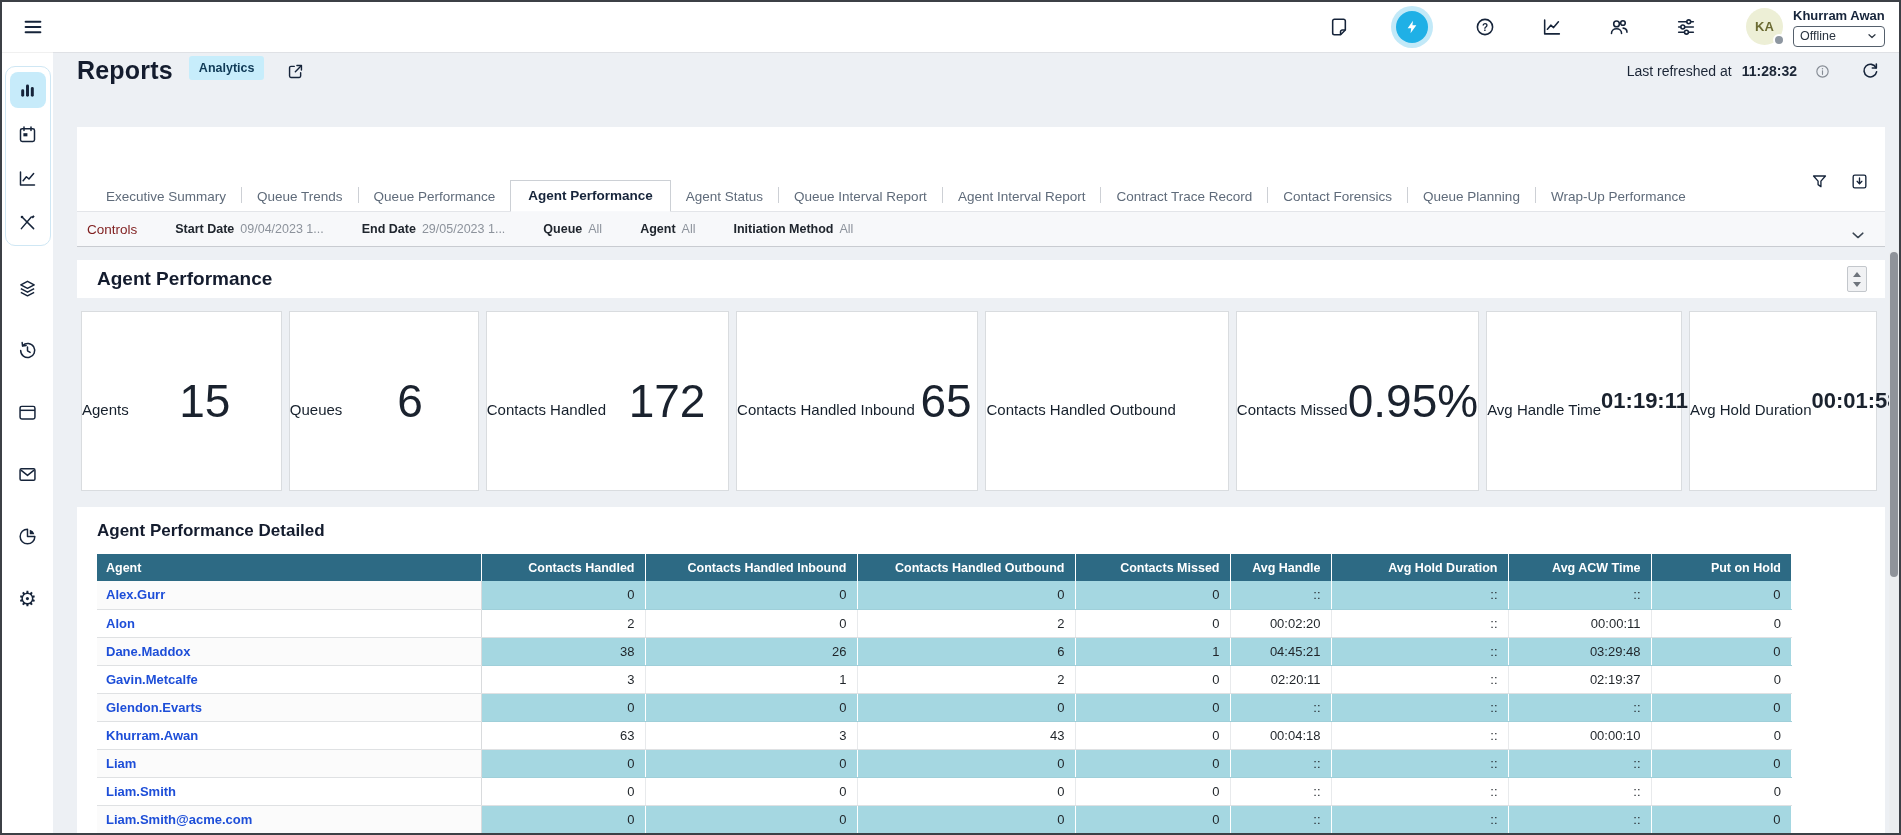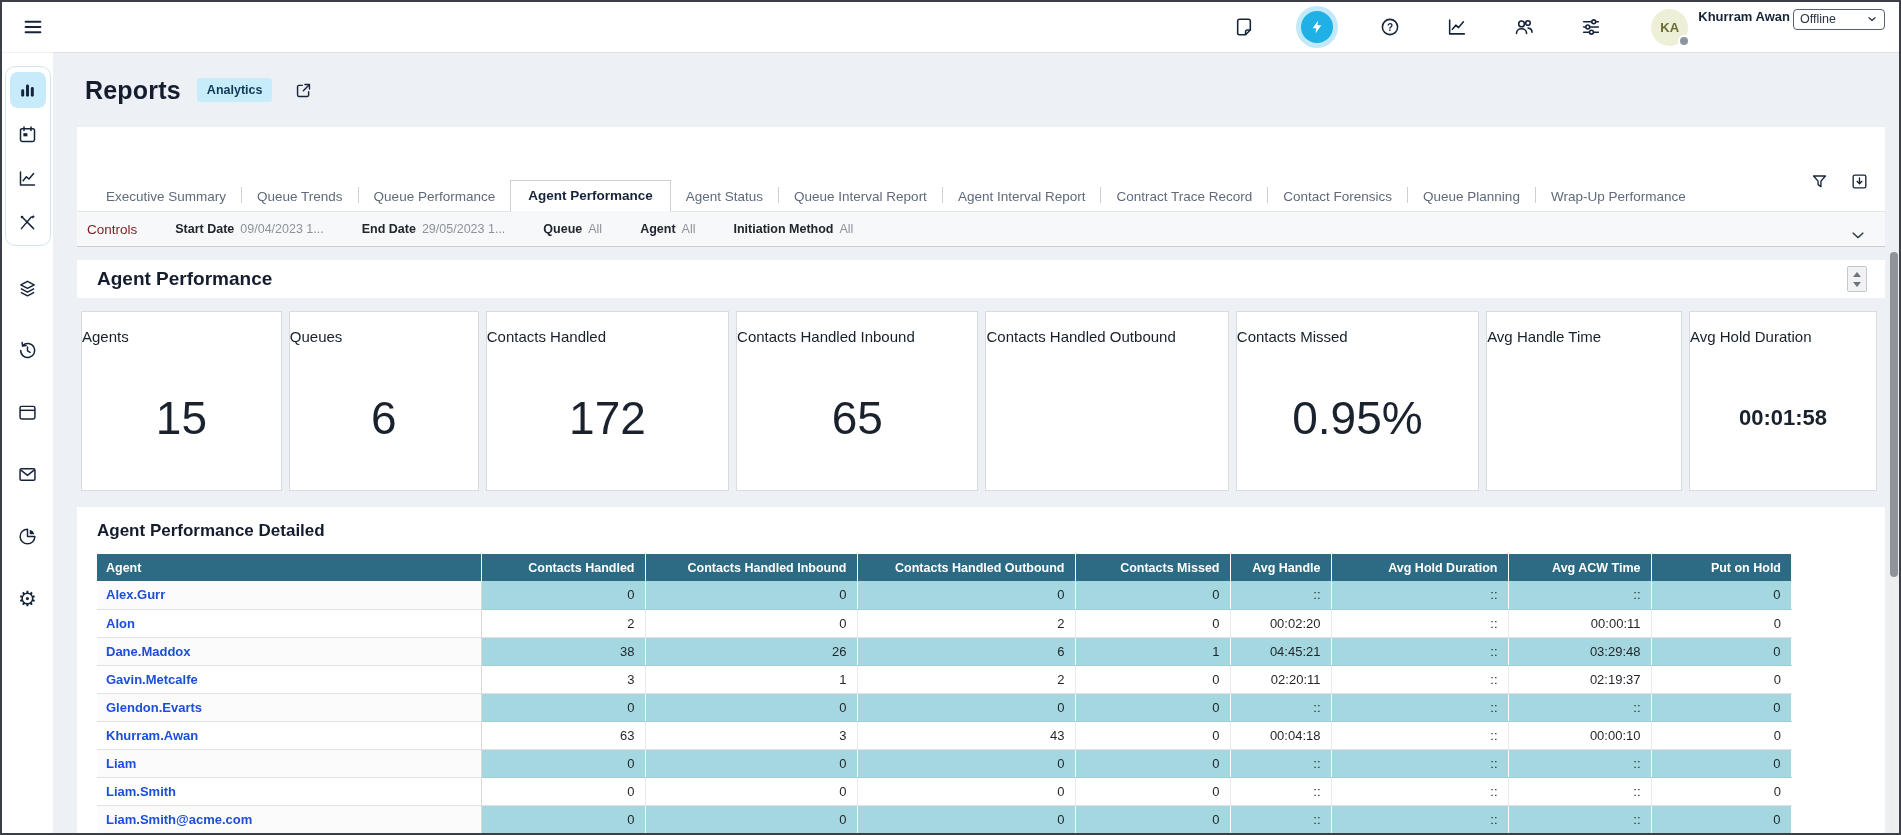--- a/index.html
+++ b/index.html
@@ -11,38 +11,38 @@
   .topbar { position:absolute; top:0; left:0; width:100%; height:50px; background:#fff; display:flex; align-items:center; padding:0 14px 0 16px; box-shadow:0 1px 0 rgba(0,0,0,0.06); z-index:5; }
   .icon-btn { display:flex; align-items:center; justify-content:center; width:30px; height:30px; color:#16243a; cursor:pointer; flex:0 0 auto; }
   .icon-btn svg { width:22px; height:22px; }
   .topbar-right { margin-left:auto; display:flex; align-items:center; gap:37px; }
   .bolt-wrap { width:42px; height:42px; border-radius:50%; background:#c2e9f8; display:flex; align-items:center; justify-content:center; }
   .bolt-inner { width:32px; height:32px; border-radius:50%; background:#1fb0e6; display:flex; align-items:center; justify-content:center; }
   .bolt-inner svg { width:16px; height:16px; }
   .user-block { display:flex; align-items:flex-start; gap:10px; margin-left:8px; }
   .avatar { position:relative; width:37px; height:37px; border-radius:50%; background:#edefd6; display:flex; align-items:center; justify-content:center; font-weight:bold; font-size:13px; color:#6b6b33; }
   .avatar .dot { position:absolute; right:-2px; bottom:-1px; width:12px; height:12px; border-radius:50%; background:#8d96a0; border:2px solid #fff; }
-  .user-meta { display:flex; flex-direction:row; gap:3px; }
+  .user-meta { display:flex; flex-direction:column; gap:3px; }
   .user-name { font-size:13px; font-weight:bold; color:#16243a; }
   .status-select { display:flex; align-items:center; justify-content:space-between; width:92px; height:21px; border:1px solid #55606c; border-radius:4px; padding:0 6px; font-size:12.5px; color:#2a3440; background:#fff; cursor:pointer; }
   .status-select svg { width:12px; height:12px; color:#2a3440; }
 
   
   .sidebar { position:absolute; top:50px; left:0; width:51px; height:783px; background:#fff; display:flex; flex-direction:column; align-items:center; padding-top:14px; z-index:4; }
   .nav-group { border:1px solid #cfe7f4; border-radius:10px; background:#fff; padding:5px 4px; display:flex; flex-direction:column; gap:8px; margin-bottom:24px; }
   .nav-item { width:36px; height:36px; border-radius:8px; display:flex; align-items:center; justify-content:center; color:#16243a; cursor:pointer; }
   .nav-item.active { background:#c7ebfa; }
   .nav-item svg { width:21px; height:21px; }
   .nav-plain { display:flex; flex-direction:column; gap:26px; align-items:center; }
   .gear-glyph { font-size:21px; line-height:1; color:#16243a; }
 
   
   .main { position:absolute; top:50px; left:51px; width:1848px; height:783px; background:#edf0f4; }
 
-  .page-head { position:absolute; top:0; left:0; right:0; height:72px; display:flex; align-items:center; padding:4px 16px 0 24px;margin-left:8px; }
+  .page-head { position:absolute; top:0; left:0; right:0; height:72px; display:flex; align-items:flex-start; padding:4px 16px 0 24px; }
   .page-title { font-size:25px; font-weight:bold; color:#141c2e; letter-spacing:0.2px; }
   .badge { margin-left:16px; background:#c7edfb; color:#0f3a56; font-size:12.5px; font-weight:bold; padding:5px 10px; border-radius:3px; }
   .ext-link { margin-left:16px; }
   .head-right { margin-left:auto; display:flex; align-items:center; gap:10px; font-size:14px; color:#1c2636; }
   .head-right b { font-weight:bold; }
   .info-i { color:#858b94; }
   .refresh-btn { color:#16243a; margin-left:8px; }
 
   
   .panel1 { position:absolute; top:75px; left:24px; right:16px; height:120px; background:#fff; border-bottom:1px solid #c9ccd1; }
@@ -61,21 +61,21 @@
 
   
   .section-bar { position:absolute; top:208px; left:24px; right:16px; height:38px; background:#fff; display:flex; align-items:center; padding:0 18px 0 20px; }
   .section-title { font-size:19px; font-weight:bold; color:#141c2e; }
   .spinner { margin-left:auto; width:20px; height:26px; border:1px solid #c3c7cc; background:#f1f2f4; border-radius:2px; display:flex; flex-direction:column; align-items:center; justify-content:center; gap:5px; cursor:pointer; }
   .spinner .up { width:0; height:0; border-left:4px solid transparent; border-right:4px solid transparent; border-bottom:5px solid #6e747c; }
   .spinner .dn { width:0; height:0; border-left:4px solid transparent; border-right:4px solid transparent; border-top:5px solid #6e747c; }
 
   
   .cards { position:absolute; top:259px; left:28px; right:24px; height:180px; display:flex; gap:7px; }
-  .card { background:#fff; border:1px solid #d9dcdf; display:flex; flex-direction:column; min-width:0; }
+  .card { background:#fff; border:1px solid #d9dcdf; display:flex; flex-direction:row; align-items:center; min-width:0; }
   .card .c-label { margin-top:16px; font-size:15px; color:#16202c; white-space:nowrap; }
   .card .c-valwrap { flex:1; display:flex; align-items:center; justify-content:center; width:100%; }
   .card .c-val.number { font-size:46px; color:#1a222e; font-weight:normal; }
   .card .c-val.time { font-size:22px; color:#1a222e; font-weight:bold; }
 
   
   .detail { position:absolute; top:455px; left:24px; right:16px; height:380px; background:#fff; padding:14px 20px 0 20px; }
   .detail-title { font-size:17px; font-weight:bold; color:#141c2e; margin-bottom:13px; }
   table.perf { border-collapse:collapse; table-layout:fixed; width:1694px; }
   table.perf th { background:#2d6a84; color:#fff; font-size:12.5px; font-weight:bold; height:27px; padding:0 10px; border-right:1px solid rgba(255,255,255,0.30); white-space:nowrap; overflow:hidden; }
@@ -243,20 +243,37 @@
     <div class="page-head">
       <span class="page-title">Reports</span>
       <span class="badge">Analytics</span>
       <span class="icon-btn ext-link">
         <svg viewBox="0 0 24 24" fill="none" stroke="currentColor" stroke-width="1.8" stroke-linecap="round" stroke-linejoin="round" style="width:19px;height:19px;">
             <path d="M10.5 5.5H6.2A1.7 1.7 0 0 0 4.5 7.2v10.6a1.7 1.7 0 0 0 1.7 1.7h10.6a1.7 1.7 0 0 0 1.7-1.7v-4.3"></path>
             <path d="M13.8 4.5h5.7v5.7"></path>
             <path d="M11.8 12.2 19.2 4.8"></path>
           </svg>
       </span>
+      <div class="head-right">
+        <span>Last refreshed at</span>
+        <b>11:28:32</b>
+        <span class="icon-btn info-i">
+          <svg viewBox="0 0 24 24" fill="none" stroke="currentColor" stroke-width="1.6" style="width:17px;height:17px;">
+              <circle cx="12" cy="12" r="8"></circle>
+              <path d="M12 11v5" stroke-linecap="round"></path>
+              <circle cx="12" cy="8.2" r="1" fill="currentColor" stroke="none"></circle>
+            </svg>
+        </span>
+        <span class="icon-btn refresh-btn">
+          <svg viewBox="0 0 24 24" fill="none" stroke="currentColor" stroke-width="1.9" stroke-linecap="round" stroke-linejoin="round" style="width:20px;height:20px;">
+              <path d="M19.3 8.2A7.6 7.6 0 1 0 19.9 13"></path>
+              <polyline points="19.6,3.6 19.6,8.4 14.8,8.4"></polyline>
+            </svg>
+        </span>
+      </div>
     </div>
 
     <div class="panel1">
       <div class="panel1-tools">
         <span class="icon-btn">
           <svg viewBox="0 0 24 24" fill="none" stroke="currentColor" stroke-width="1.7" stroke-linejoin="round">
               <path d="M4.5 5h15l-5.7 6.5v7l-3.6-2.6v-4.4Z"></path>
             </svg>
         </span>
         <span class="icon-btn">
@@ -357,20 +374,23 @@
           <div class="c-label">Contacts Handled Outbound</div>
         </div>
         <div class="card" style="flex: 244 1 0px;">
           <div class="c-label">Contacts Missed</div>
           <div class="c-valwrap">
             <div class="c-val number">0.95%</div>
           </div>
         </div>
         <div class="card" style="flex: 196 1 0px;">
           <div class="c-label">Avg Handle Time</div>
+          <div class="c-valwrap">
+            <div class="c-val time">01:19:11</div>
+          </div>
         </div>
         <div class="card" style="flex: 188 1 0px;">
           <div class="c-label">Avg Hold Duration</div>
           <div class="c-valwrap">
             <div class="c-val time">00:01:58</div>
           </div>
         </div>
       </div>
 
     <div class="detail">

